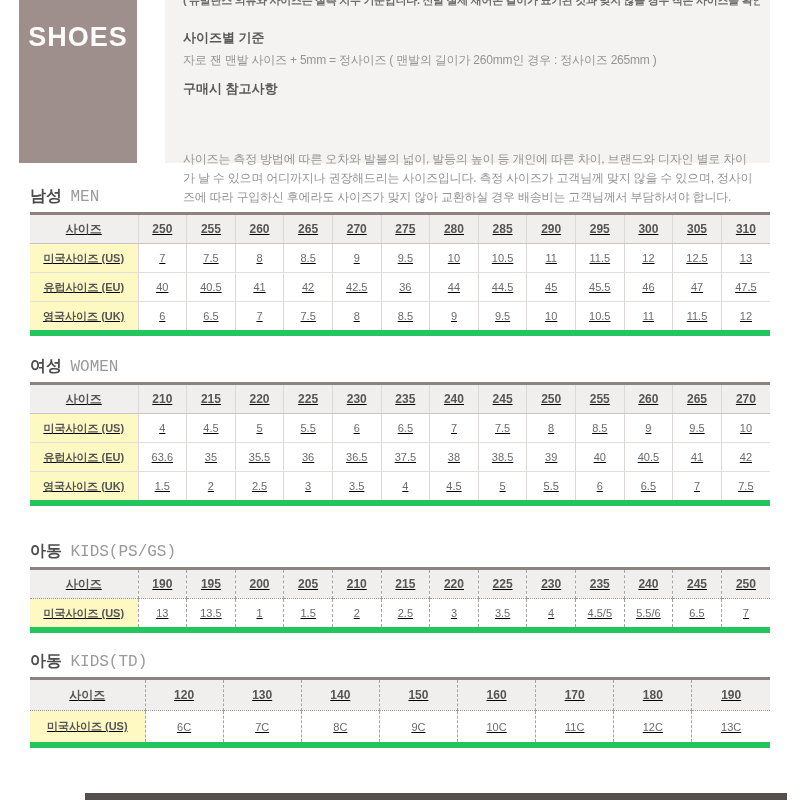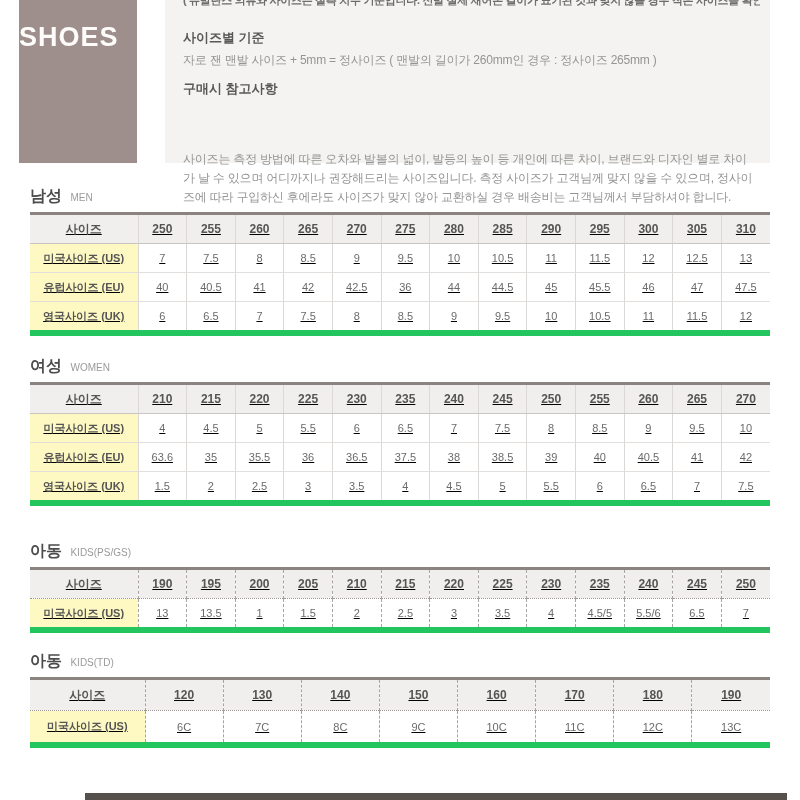--- a/index.html
+++ b/index.html
@@ -9,21 +9,21 @@
     -webkit-font-smoothing:antialiased;
   }
   .page{position:relative;width:800px;height:800px;overflow:hidden;background:#fff;}
 
   
   .shoes-block{
     position:absolute;left:19px;top:0;width:118px;height:163px;
     background:#9e8f8c;
   }
   .shoes-label{
-    display:block;margin-top:22px;
+    display:block;margin-top:22px;text-align:center;
     color:#fdfcfb;font-size:27px;font-weight:bold;letter-spacing:1px;
   }
   .header-panel{
     position:absolute;left:165px;top:0;width:605px;height:163px;
     background:#f5f3f1;
   }
   .top-note-clip{
     position:absolute;top:0;left:18px;right:10px;height:8px;overflow:hidden;
   }
   .top-note{
@@ -43,21 +43,21 @@
   .note-body{top:102px;line-height:19px;margin-top:48px;}
 
   
   .section{position:absolute;left:30px;width:740px;}
   .sec-men{top:186px;}
   .sec-women{top:356px;}
   .sec-kids1{top:541px;}
   .sec-kids2{top:651px;}
   .section-title{height:20px;line-height:20px;margin-bottom:6px;white-space:nowrap;}
   .t-ko{font-size:16px;font-weight:bold;color:#4c4c4c;}
-  .t-en{font-size:10px;color:#9a9a9a;margin-left:4px;}
+  .t-en{font-size:16px;color:#9a9a9a;margin-left:4px;font-family:Liberation Mono, monospace;}
 
   table.size-table{
     width:100%;border-collapse:collapse;table-layout:fixed;
     border-top:3px solid #8b8380;border-bottom:6px solid #22c55e;text-decoration:underline;
   }
   table.size-table th,table.size-table td{
     border-left:1px solid #dcd8d6;text-align:center;vertical-align:middle;
     padding:0;overflow:hidden;white-space:nowrap;
   }
   table.size-table th:first-child,table.size-table td:first-child{border-left:none;}

